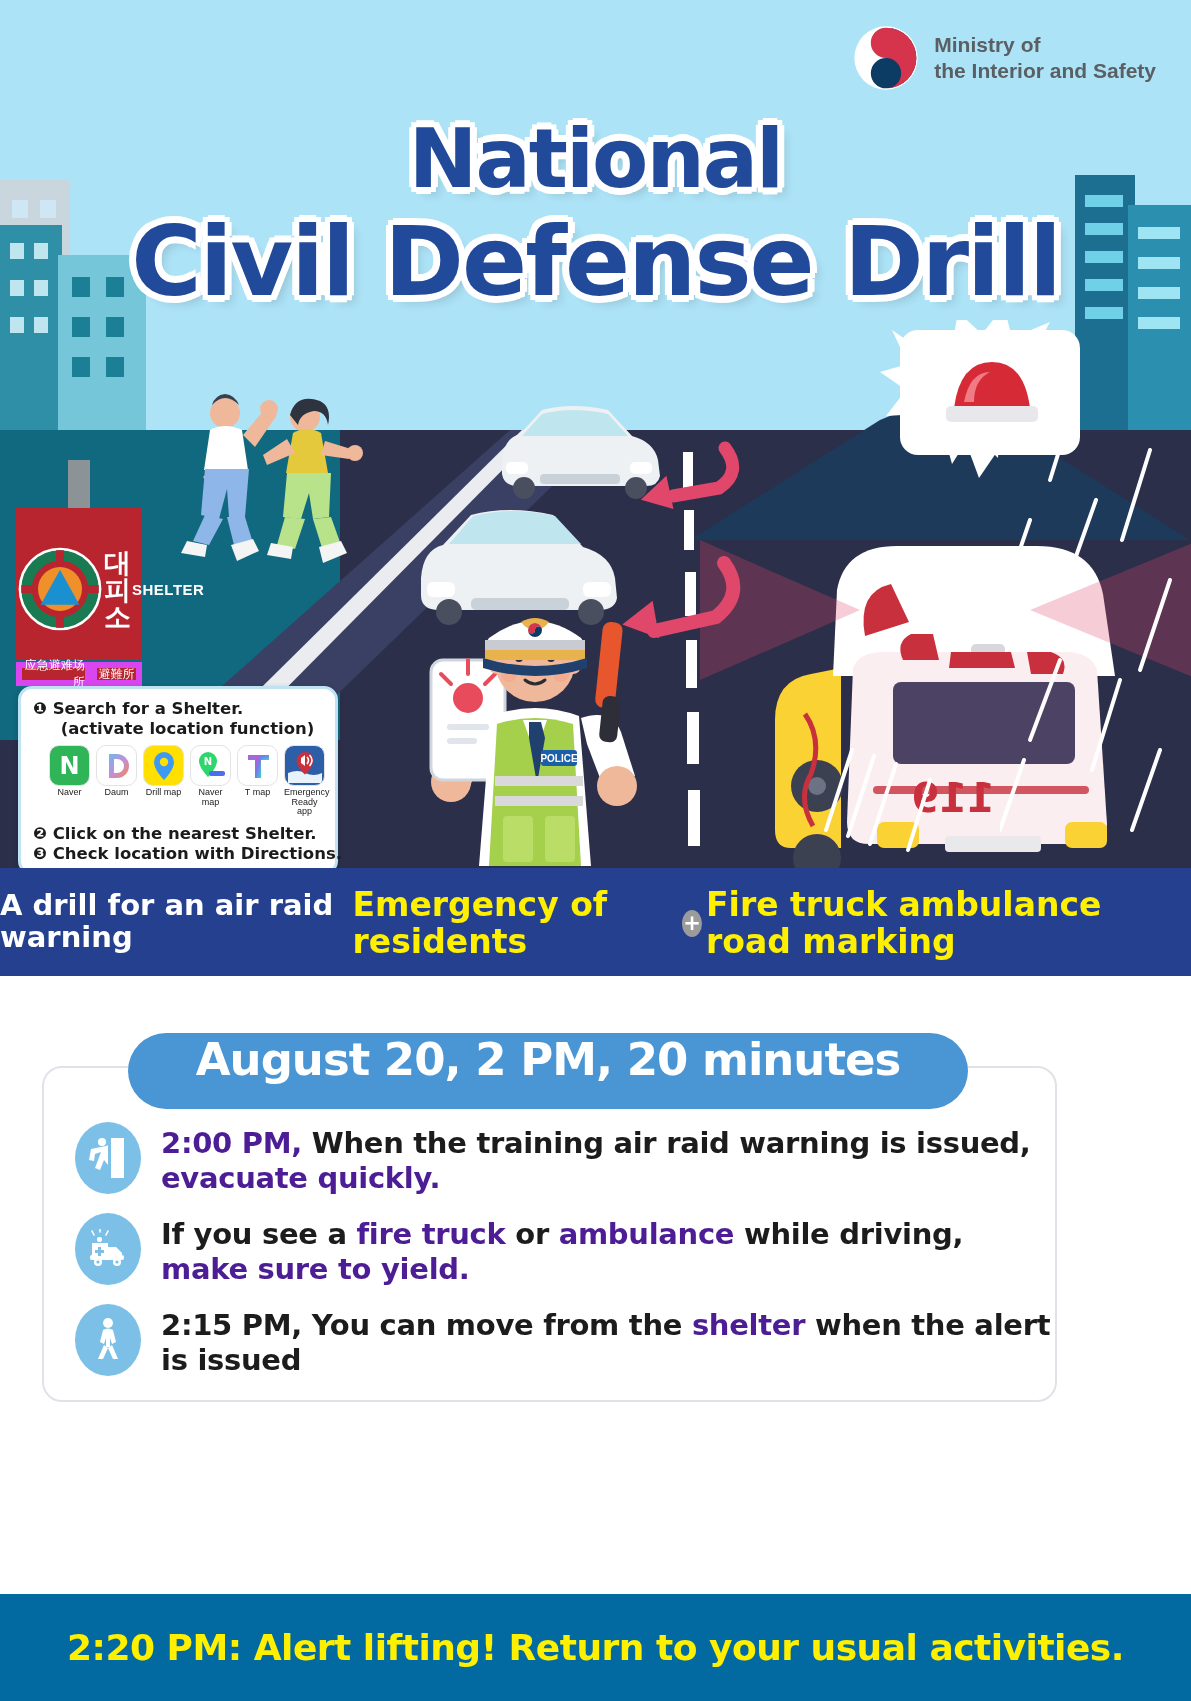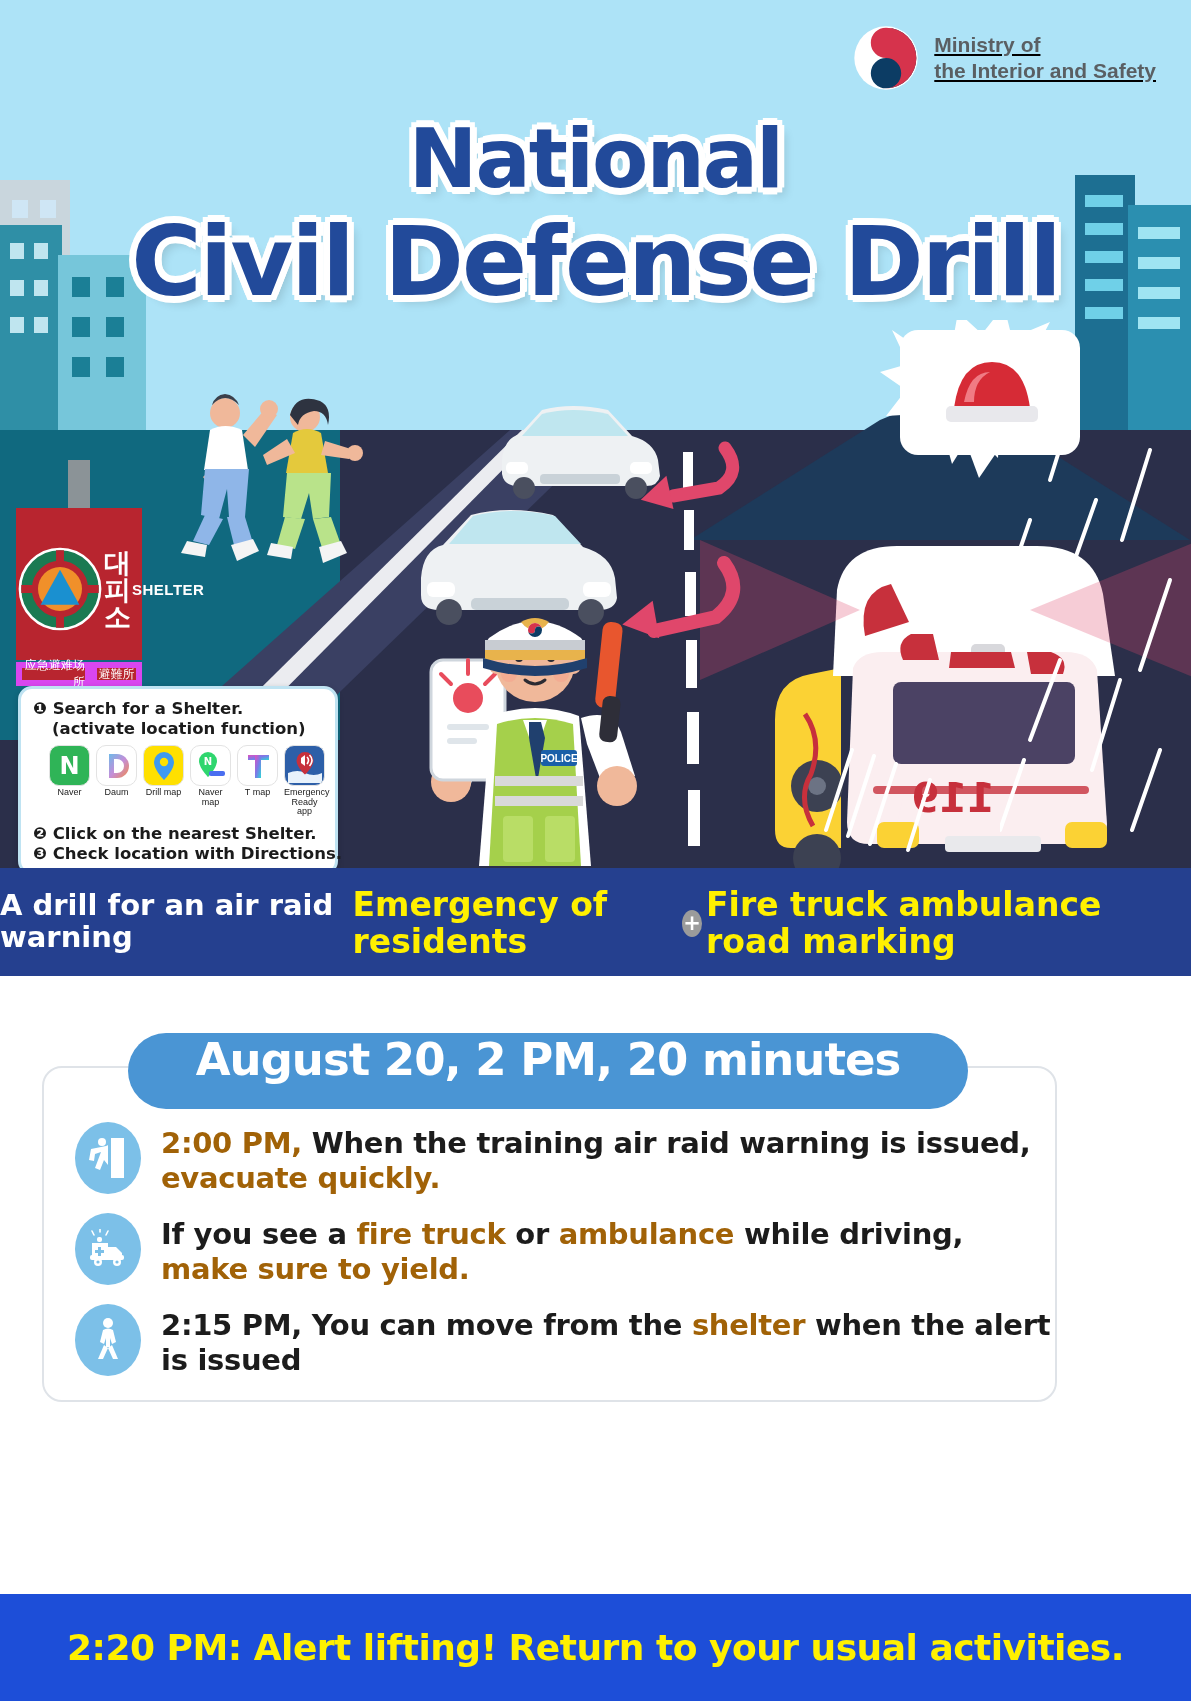--- a/index.html
+++ b/index.html
@@ -7,21 +7,21 @@
     width:1191px; height:1701px;
     font-family:"Liberation Sans", sans-serif;
     background:#ffffff; overflow:hidden; position:relative;
   }
   .poster { position:relative; width:1191px; height:1701px; background:#fff; }
 
   
   .hero { position:absolute; left:0; top:0; width:1191px; height:950px; background:#ade3f7; overflow:hidden; }
 
   
-  .ministry { position:absolute; right:35px; top:25px; display:flex; align-items:center; gap:15px;text-decoration:underline; }
+  .ministry { position:absolute; right:35px; top:25px; display:flex; align-items:center; gap:15px; }
   .taegeuk { width:66px; height:66px; position:relative; }
   .ministry-text { font-size:21px; font-weight:bold; color:#5a5f63; line-height:1.25; }
 
   
   .title-wrap { position:absolute; top:118px; left:0; width:1191px; text-align:center; z-index:20; }
   .title-line { font-family:"DejaVu Sans", sans-serif; font-weight:bold; color:#224a9a;
       letter-spacing:-2px; line-height:1.0;
       text-shadow: 7px 0 0 #fff, -7px 0 0 #fff, 0 7px 0 #fff, 0 -7px 0 #fff,
                    5px 5px 0 #fff, -5px 5px 0 #fff, 5px -5px 0 #fff, -5px -5px 0 #fff,
                    8px 8px 10px rgba(0,0,0,.13); }
@@ -50,21 +50,21 @@
   .sign-sub div { background:#b8252f; color:#fff; font-size:12px; display:flex; align-items:center;
      justify-content:center; border:6px solid #d946ef; font-family:Liberation Serif, serif;text-align:right; }
   .sign-base { position:absolute; left:0; top:540px; width:160px; height:152px; background:#6d8c92; z-index:-1; }
 
   
   .callout { position:absolute; left:18px; top:686px; width:320px; background:#fff;
      border:3px solid #bfe3f2; border-radius:14px; padding:10px 12px 8px 12px; z-index:30;
      box-shadow:0 2px 6px rgba(0,0,0,.18); }
   .callout-line { font-size:16.5px; font-weight:bold; color:#1b1b1b; line-height:1.22; white-space:nowrap;
      font-family:"DejaVu Sans", sans-serif; }
-  .callout-line.indent { padding-left:19px; }
+  .callout-line.indent { padding-left:19px;text-align:center; }
   .apps { display:flex; gap:6px; margin:6px 0 7px 16px; }
   .app { width:41px; text-align:center; }
   .app-ico { width:41px; height:41px; border-radius:10px; position:relative; overflow:hidden;
      border:1px solid #e3e3e3; display:flex; align-items:center; justify-content:center; }
   .app-name { font-size:9px; color:#222; margin-top:2px; line-height:1.05; }
   .callout-tail { position:absolute; left:175px; top:843px; width:0; height:0;
      border-left:16px solid transparent; border-right:6px solid transparent; border-top:22px solid #cfd3da; z-index:29; }
 
   
   .bubble { position:absolute; left:900px; top:330px; width:180px; height:125px; background:#fff;
@@ -87,24 +87,24 @@
   .date-pill { position:absolute; left:128px; top:1033px; width:840px; height:76px; background:#4a95d4;
      border-radius:38px; display:flex; align-items:flex-start; justify-content:center; z-index:5; }
   .date-pill span { color:#fff; font-size:45px; font-weight:bold; letter-spacing:-1px;
      font-family:"DejaVu Sans", sans-serif; }
   .rows { position:absolute; left:75px; top:1122px; width:980px; }
   .row { display:flex; align-items:flex-start; gap:20px; margin-bottom:16px; }
   .row-ico { flex:0 0 66px; width:66px; height:72px; border-radius:50%; background:#7cc0e8;
      display:flex; align-items:center; justify-content:center; }
   .row-txt { font-family:"DejaVu Sans", sans-serif; font-size:29px; font-weight:bold; color:#1c1c1c;
      line-height:1.22; padding-top:4px; letter-spacing:-.3px; }
-  .hl { color:#a16207; }
-
-  
-  .footer { position:absolute; left:0; top:1594px; width:1191px; height:107px; background:#1d4ed8;
+  .hl { color:#4c1d95; }
+
+  
+  .footer { position:absolute; left:0; top:1594px; width:1191px; height:107px; background:#0369a1;
      display:flex; align-items:center; justify-content:center; }
   .footer span { color:#fff000; font-size:36px; font-weight:bold; font-family:"DejaVu Sans", sans-serif;
      letter-spacing:-.5px; }
 </style>
 </head>
 <body>
 
 <div class="poster">
 
   <div class="hero">

